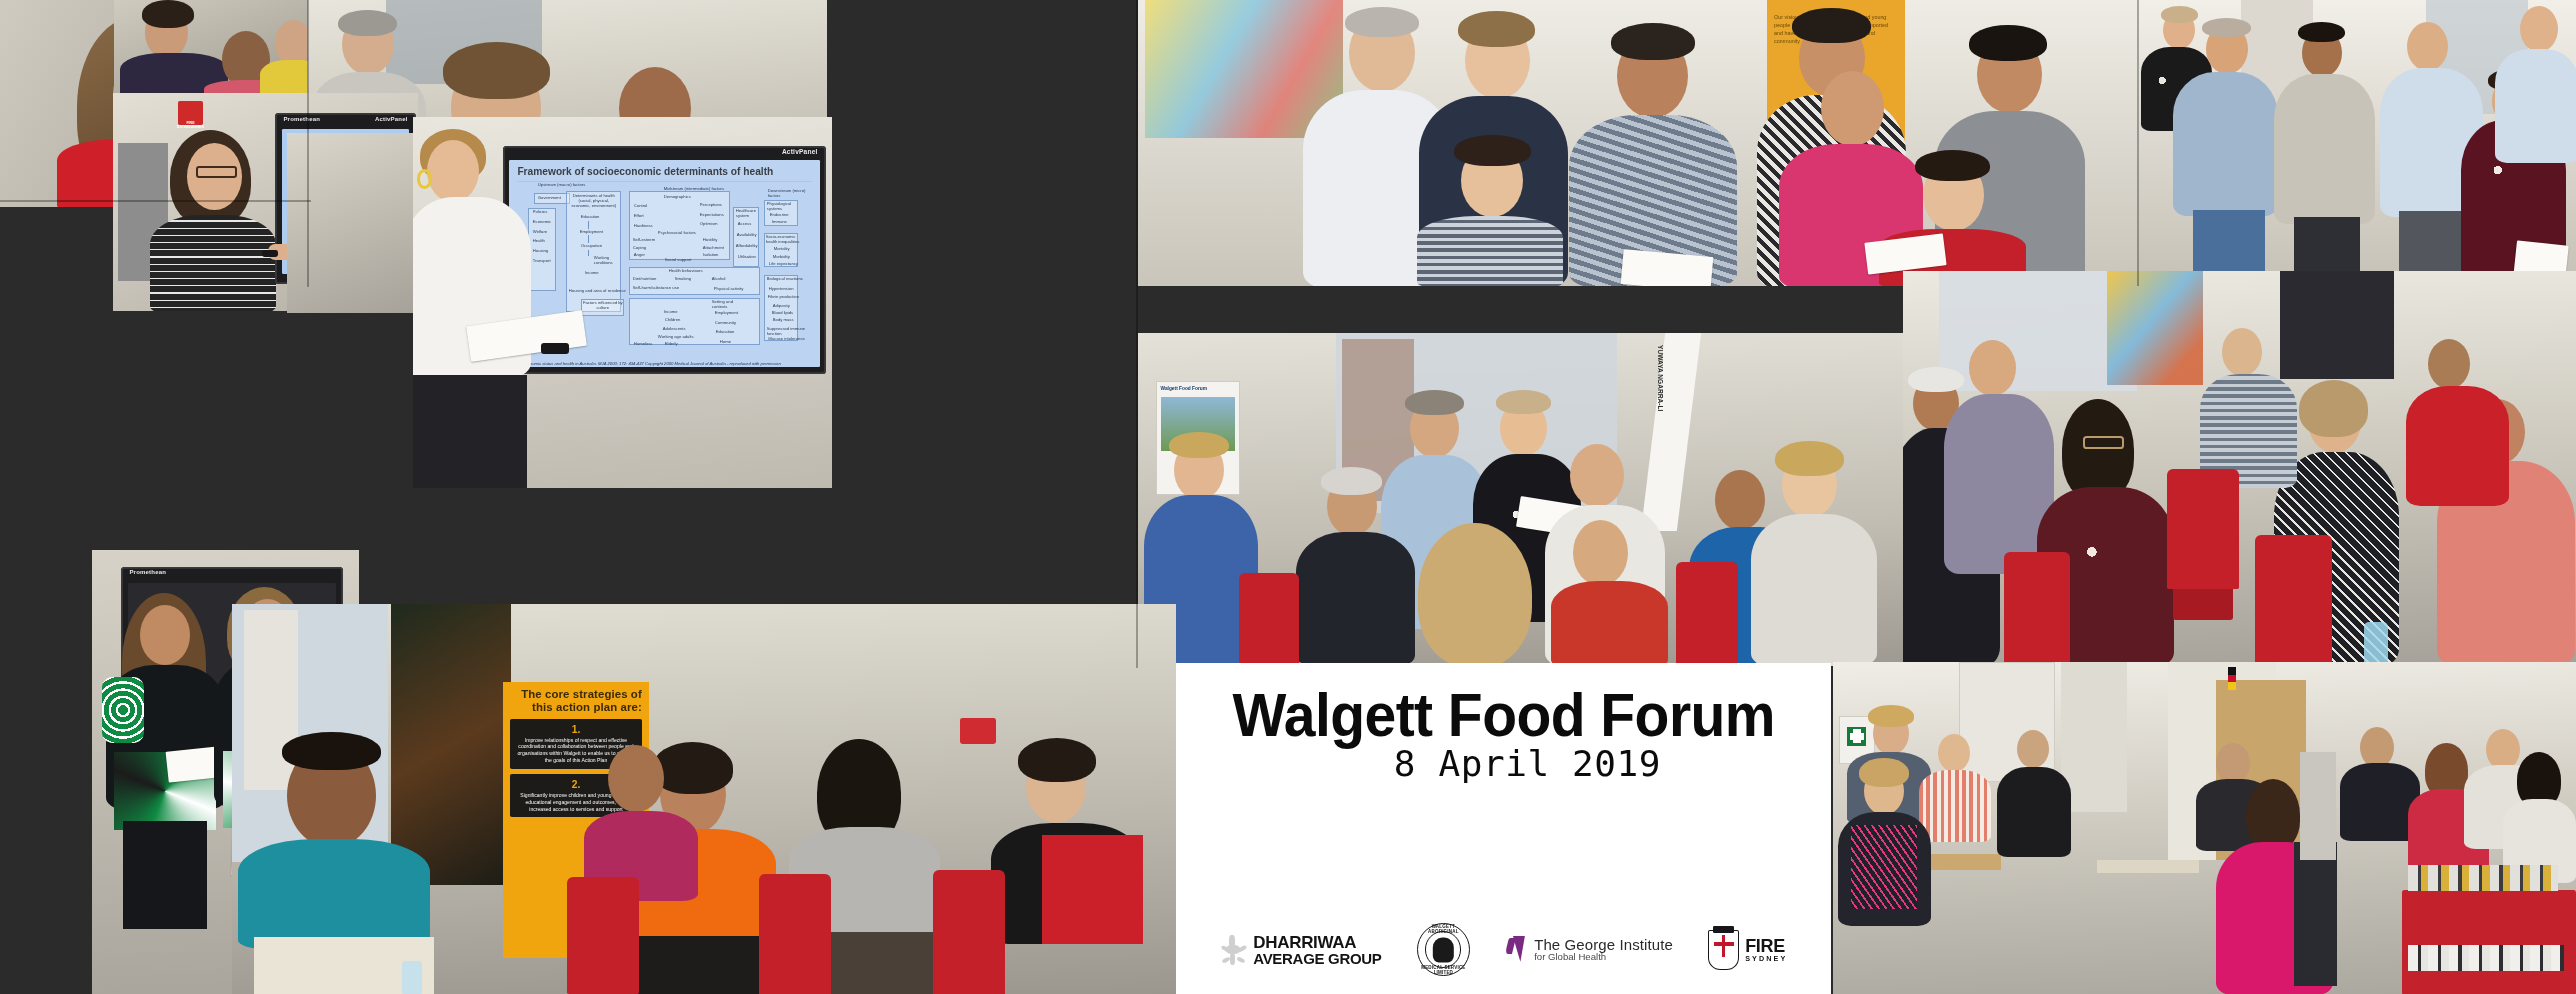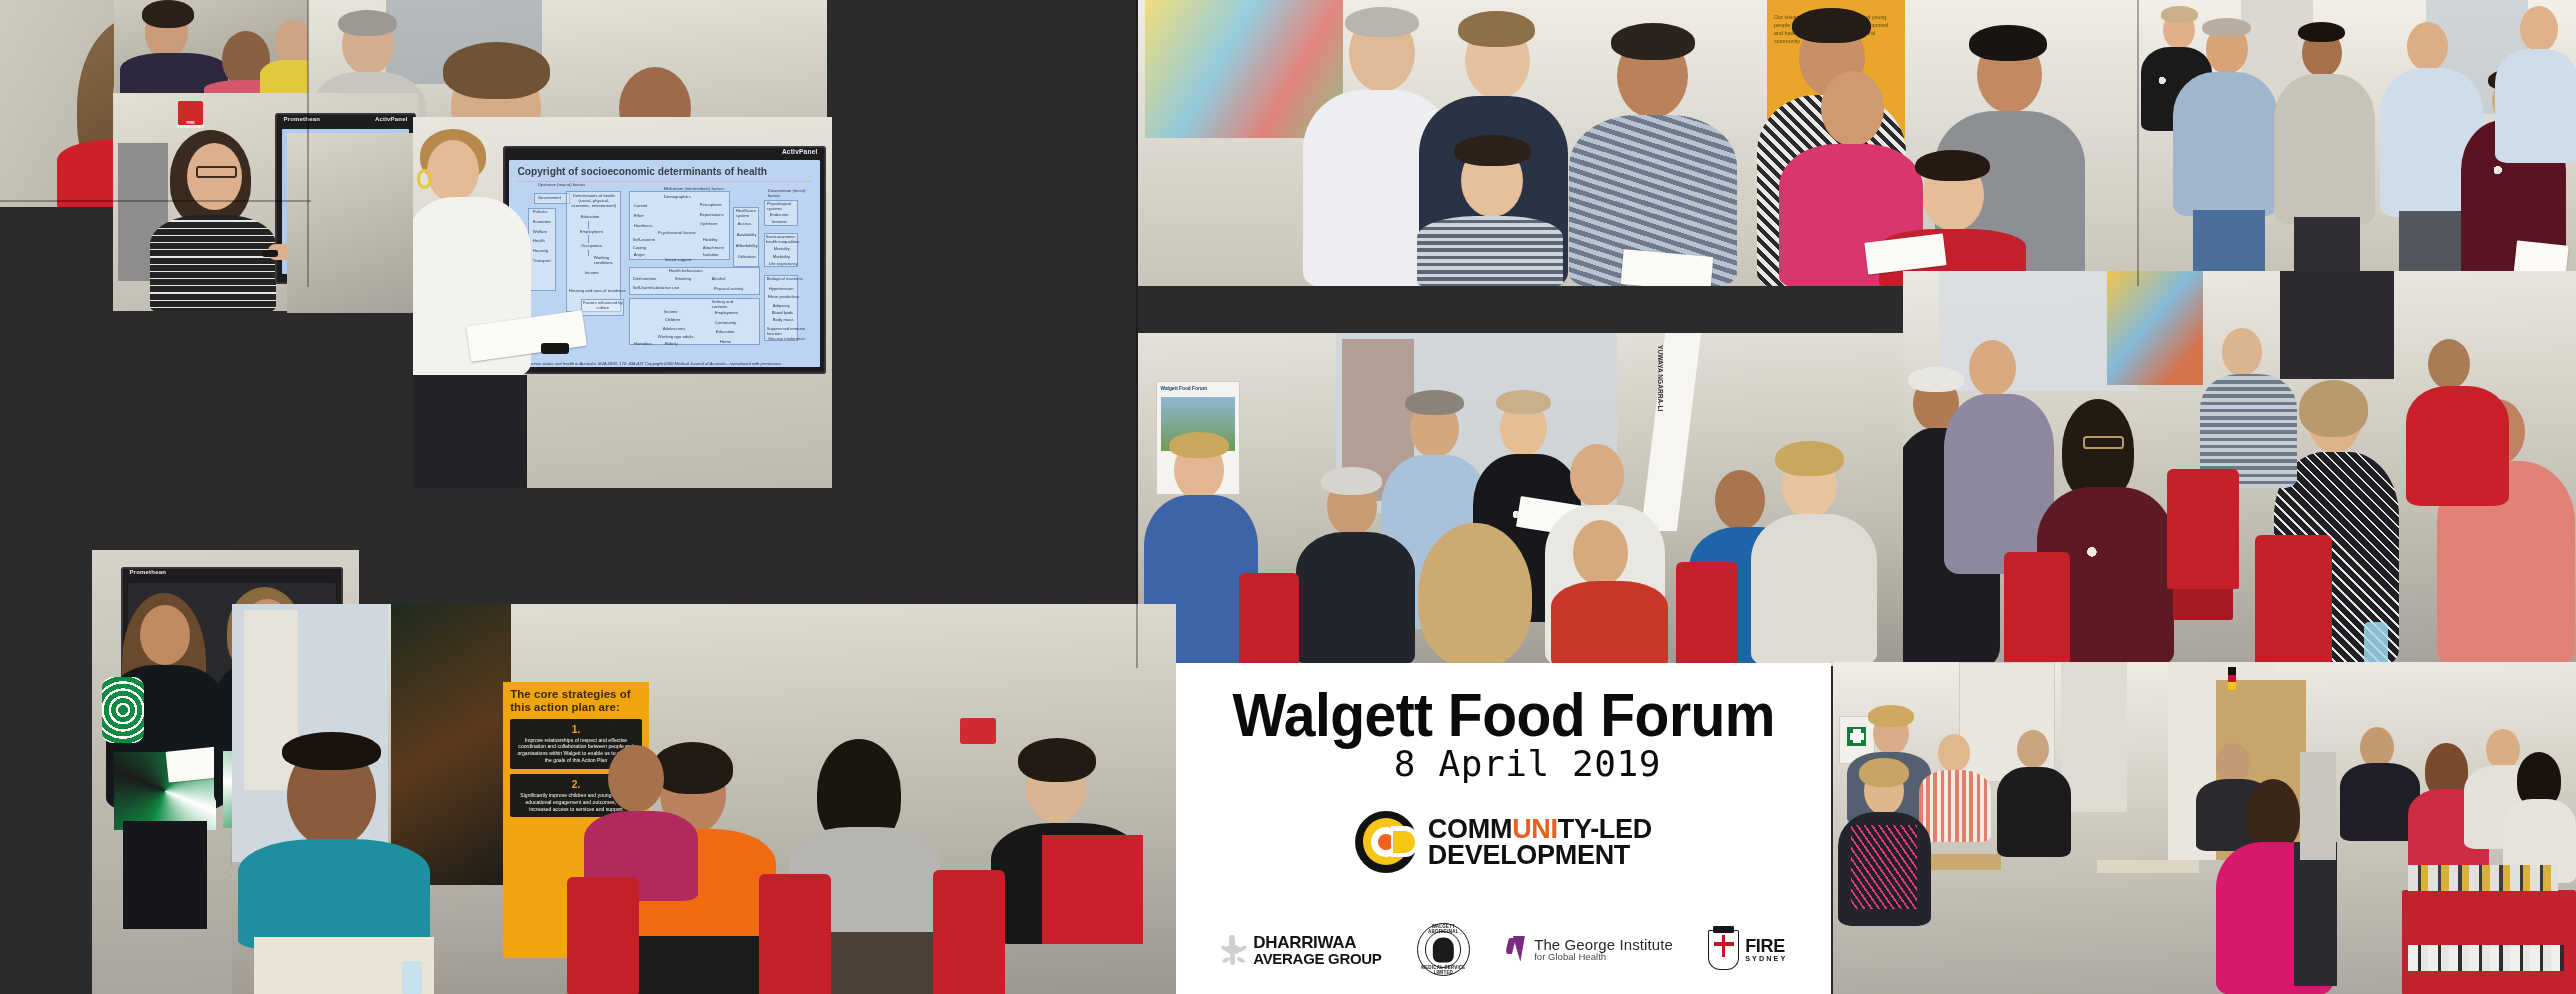--- a/index.html
+++ b/index.html
@@ -88,21 +88,21 @@
   .redlbl { position:absolute; color:#c0202a; font-size:7.2px; font-weight:800; line-height:1.05;}
 
   .framework { position:absolute; inset:18px 4.8px 9.6px 4.8px; }
   .fbox { position:absolute; border:0.6px solid #7ea2cf; background:rgba(255,255,255,.32); }
   .fline { position:absolute; background:#6f93c2; }
   .ftxt { position:absolute; color:#2c3b52; font-size:4.2px; line-height:1.15; }
   .cite { position:absolute; left:3.6px; bottom:1.2px; color:#23364f; font-size:4.2px; font-style:italic; }
 
   
   .rollup { position:absolute; background:#f0a50e; padding:6px 7.2px; }
-  .rollup h4 { color:#3a2b06; font-size:11.4px; line-height:1.12; text-align:left;
+  .rollup h4 { color:#3a2b06; font-size:11.4px; line-height:1.12; text-align:right;
                font-weight:700; letter-spacing:0.1px; }
   .rollup .card { background:#1d1b18; color:#fff; border-radius:1.8px;
                   margin-top:5.4px; padding:4.8px 5.4px; text-align:center; }
   .rollup .card .num { color:#f0a50e; font-weight:800; font-size:10.2px; }
   .rollup .card p { font-size:5.1px; line-height:1.35; margin-top:1.8px; }
 
   
   #title-card {
     position: absolute;
     left: 1176px; top: 663px;
@@ -381,21 +381,21 @@
   <div class="tile room-bright" style="left:287px;top:133px;width:127px;height:180px;">
     <div class="ph" style="background:linear-gradient(160deg,#dad6cb,#a7a299);"></div>
   </div>
 
   <div class="tile room-bright" style="left:413px;top:117px;width:419px;height:371px;">
     <div class="ph" style="background:linear-gradient(175deg,#e9e6de,#bfbab0);"></div>
 
     <div class="screen" style="left:90px;top:29px;width:323px;height:228px;">
       <div class="brand-r" style="font-size:6.6px;">ActivPanel</div>
       <div class="slide light" style="inset:14.4px 6px 7.2px 6px;">
-        <div class="slide-title" style="font-size:10.2px;">Copyright of socioeconomic determinants of health</div>
+        <div class="slide-title" style="font-size:10.2px;">Framework of socioeconomic determinants of health</div>
         <div class="slide-underline"></div>
         <div class="framework">
           <div class="ftxt" style="left:24px;top:4.8px;">Upstream (macro) factors</div>
           <div class="ftxt" style="left:150px;top:8.4px;">Midstream (intermediate) factors</div>
           <div class="ftxt" style="left:254px;top:10.8px;">Downstream (micro) factors</div>
 
           <div class="fbox" style="left:20.4px;top:14.4px;width:36px;height:10.8px;"></div>
           <div class="ftxt" style="left:24px;top:17.4px;">Government</div>
           <div class="fbox" style="left:14.4px;top:30px;width:27.6px;height:83px;"></div>
           <div class="ftxt" style="left:19px;top:32px;">Policies<br><br>Economic<br><br>Welfare<br><br>Health<br><br>Housing<br><br>Transport</div>
@@ -727,36 +727,20 @@
 
   <div class="seam" style="left:0;top:200px;width:311px;height:1.8px;"></div>
   <div class="seam" style="left:307px;top:0;width:1.8px;height:287px;"></div>
   <div class="seam" style="left:1136px;top:0;width:1.8px;height:668px;"></div>
   <div class="seam" style="left:2137px;top:0;width:1.8px;height:286px;"></div>
 
   <div id="title-card">
     <div id="event-title">Walgett Food Forum</div>
     <div id="event-date">8 April 2019</div>
 
-    <div id="cld-logo">
-      <div id="cld-mark">
-        <div class="ring-k"></div>
-        <div class="ring-y"></div>
-        <div class="ring-w"></div>
-        <div class="dot-o"></div>
-        <div class="mouth-k"></div>
-        <div class="mouth-y"></div>
-      </div>
-      <div id="cld-text">
-        <div id="cld-line1">
-          <span>COMM</span><span class="uni">UNI</span><span>TY-LED</span>
-        </div>
-        <div id="cld-line2">DEVELOPMENT</div>
-      </div>
-    </div>
 
     <div id="sponsors">
 
       <div class="sponsor">
         <div class="goanna">
           <i style="left:9.6px;top:1.2px;width:6px;height:13px;"></i>
           <i style="left:6px;top:10.8px;width:14.4px;height:9.6px;"></i>
           <i style="left:1.2px;top:13px;width:9.6px;height:4.2px;transform:rotate(28deg);"></i>
           <i style="left:17px;top:13px;width:9.6px;height:4.2px;transform:rotate(-28deg);"></i>
           <i style="left:10.8px;top:19px;width:4.8px;height:12px;"></i>

